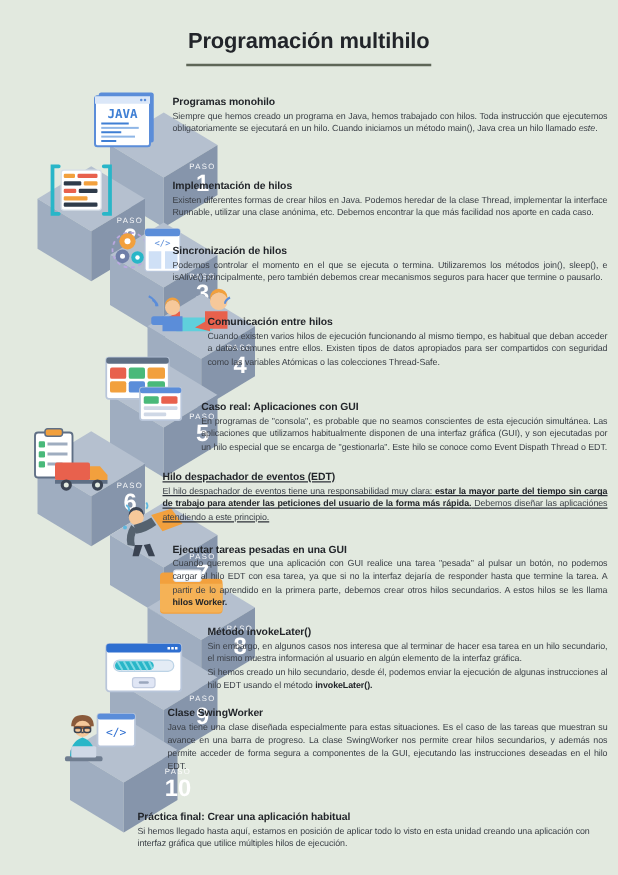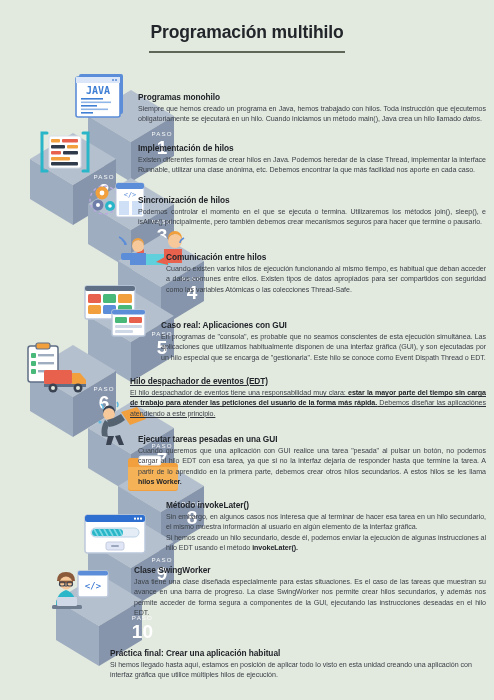--- a/index.html
+++ b/index.html
@@ -382,23 +382,23 @@
       <rect x="19" y="15" width="5.5" height="4" rx="2" fill="none" stroke="#3a4352" stroke-width="1.2"></rect>
       <path d="M17 19 h2" stroke="#3a4352" stroke-width="1.2"></path>
       <path d="M8 40 q0 -14 10 -17 q10 3 10 17 z" fill="#29b6c8"></path>
       <rect x="4" y="38" width="30" height="4" rx="1.5" fill="#6f7d90"></rect>
       <rect x="9" y="30" width="20" height="9" rx="1.2" fill="#cfd8e6"></rect>
     </svg>
       </div>
     </div>
 
   <div id="entries">
-      <div class="entry" style="left: 138px; top: 76px; width: 348px; margin-top: 16px;">
+      <div class="entry" style="left: 138px; top: 76px; width: 348px;">
         <h3>Programas monohilo</h3>
-        <p>Siempre que hemos creado un programa en Java, hemos trabajado con hilos. Toda instrucción que ejecutemos obligatoriamente se ejecutará en un hilo. Cuando iniciamos un método main(), Java crea un hilo llamado <i>datos</i>.</p>
+        <p>Siempre que hemos creado un programa en Java, hemos trabajado con hilos. Toda instrucción que ejecutemos obligatoriamente se ejecutará en un hilo. Cuando iniciamos un método main(), Java crea un hilo llamado <i>este</i>.</p>
       </div>
       <div class="entry" style="left: 138px; top: 143px; width: 348px;">
         <h3>Implementación de hilos</h3>
         <p>Existen diferentes formas de crear hilos en Java. Podemos heredar de la clase Thread, implementar la interface Runnable, utilizar una clase anónima, etc. Debemos encontrar la que más facilidad nos aporte en cada caso.</p>
       </div>
       <div class="entry" style="left: 138px; top: 195px; width: 348px;">
         <h3>Sincronización de hilos</h3>
         <p>Podemos controlar el momento en el que se ejecuta o termina. Utilizaremos los métodos join(), sleep(), e isAlive() principalmente, pero también debemos crear mecanismos seguros para hacer que termine o pausarlo.</p>
       </div>
       <div class="entry" style="left: 166px; top: 252px; width: 320px;">

